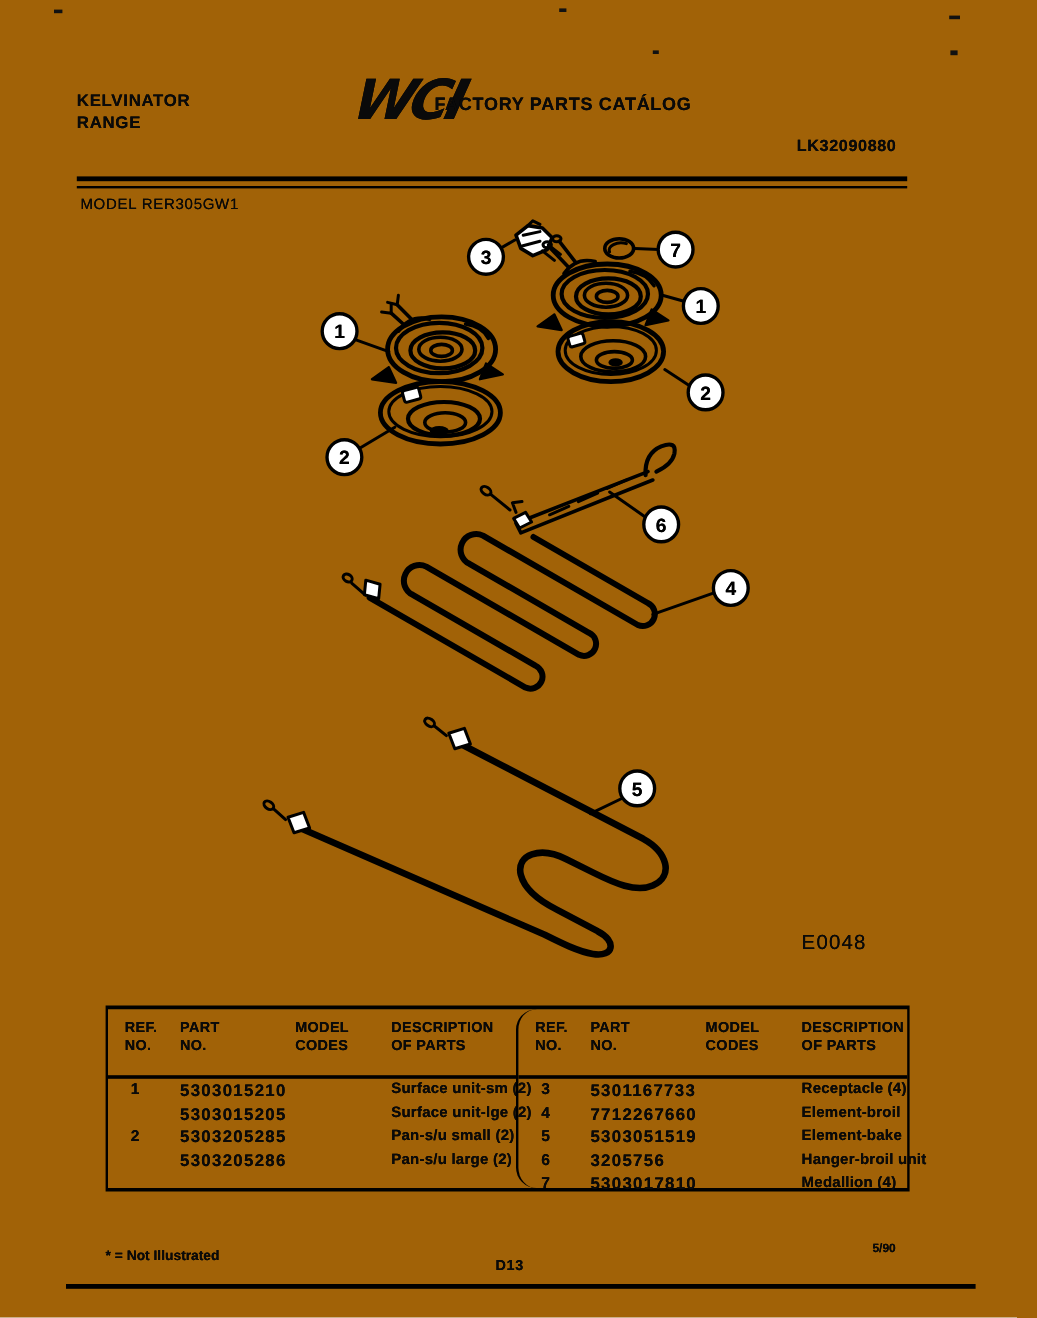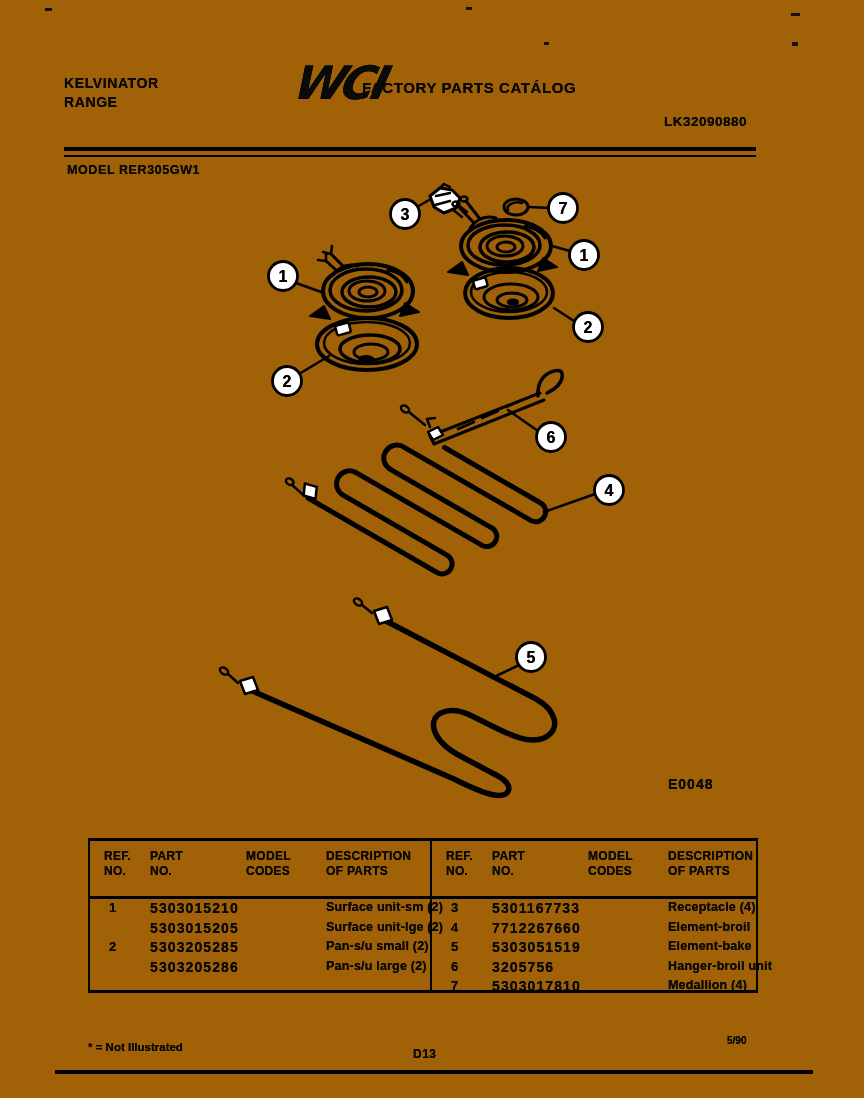--- a/index.html
+++ b/index.html
@@ -11,31 +11,31 @@
   .abs{position:absolute;}
   
   .brand{left:64px;top:74px;font-size:14px;font-weight:bold;line-height:19px;letter-spacing:.6px;}
   .logo-wci{
     left:296px;top:56px;font-size:46px;font-weight:bold;font-style:italic;
     letter-spacing:-4px;transform:skewX(-14deg);font-family:"DejaVu Sans",sans-serif;
   }
   .catalog-title{left:362px;top:79px;font-size:15px;font-weight:bold;letter-spacing:.6px;}
   .doc-number{left:664px;top:79px;font-size:13.5px;font-weight:bold;letter-spacing:.5px;margin-top:35px;}
   .rule-double{left:64px;top:147px;width:692px;height:4px;border-top:4px solid #000;border-bottom:2px solid #000;}
-  .model-line{left:67px;top:163px;font-size:12.5px;font-weight:bold;letter-spacing:.6px;}
-  .figure-code{left:668px;top:776px;font-size:14px;font-weight:bold;letter-spacing:1px;}
+  .model-line{left:67px;top:163px;font-size:12.5px;font-weight:normal;letter-spacing:.6px;}
+  .figure-code{left:668px;top:776px;font-size:17px;font-weight:normal;letter-spacing:1px;}
   
   .diagram{left:0;top:0;width:864px;height:1098px;}
   
   .parts-table{
     left:88px;top:838px;width:670px;height:155px;
     border-top:3px solid #000;border-bottom:3px solid #000;
     border-left:2px solid #000;border-right:2px solid #000;box-sizing:border-box;
   }
-  .half{position:absolute;top:0;bottom:0;}
+  .half{position:absolute;top:0;bottom:0;border-radius:17px;}
   .half.left{left:0;width:340px;}
   .half.right{left:340px;right:0;border-left:2px solid #000;}
   .thead{
     position:absolute;top:0;left:0;right:0;height:47px;border-bottom:3px solid #000;
     display:grid;grid-template-columns:46px 96px 80px 1fr;padding:8px 0 0 14px;box-sizing:content-box;
   }
   .th{font-size:12px;font-weight:bold;line-height:15px;letter-spacing:.3px;}
   .tbody{
     position:absolute;top:50px;left:0;right:0;bottom:0;
     display:grid;grid-template-columns:46px 96px 80px 1fr;grid-auto-rows:19.5px;

